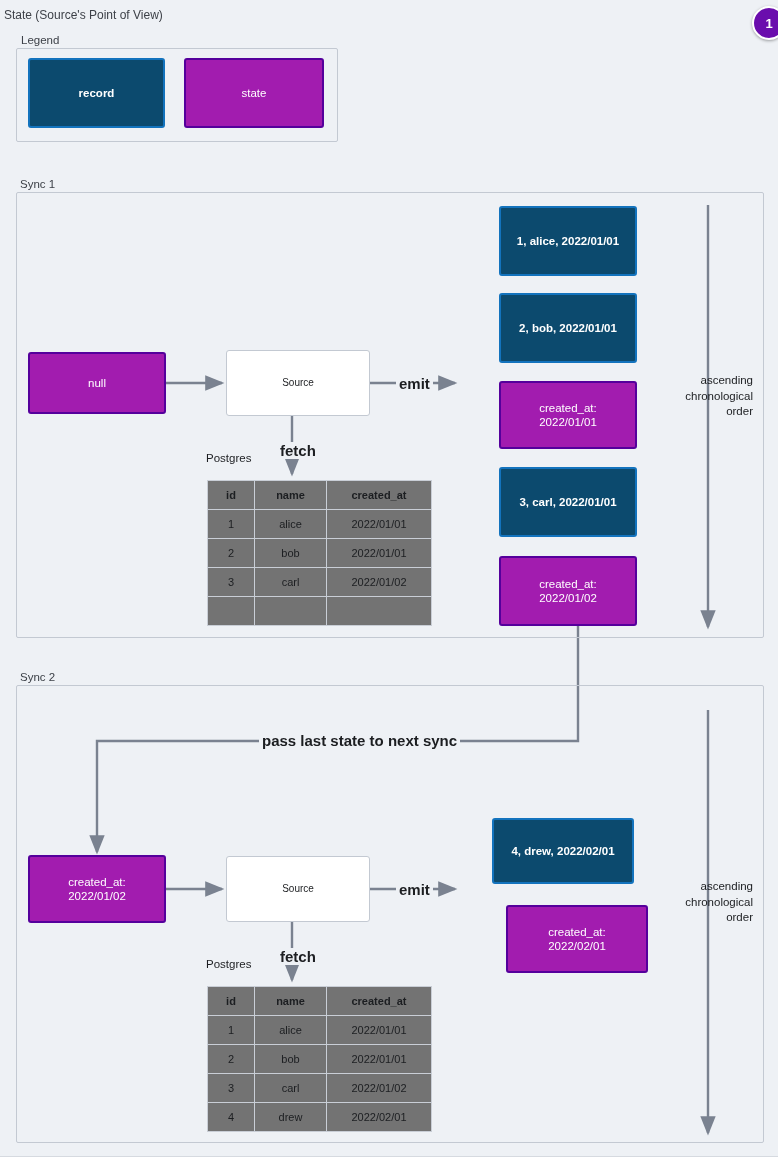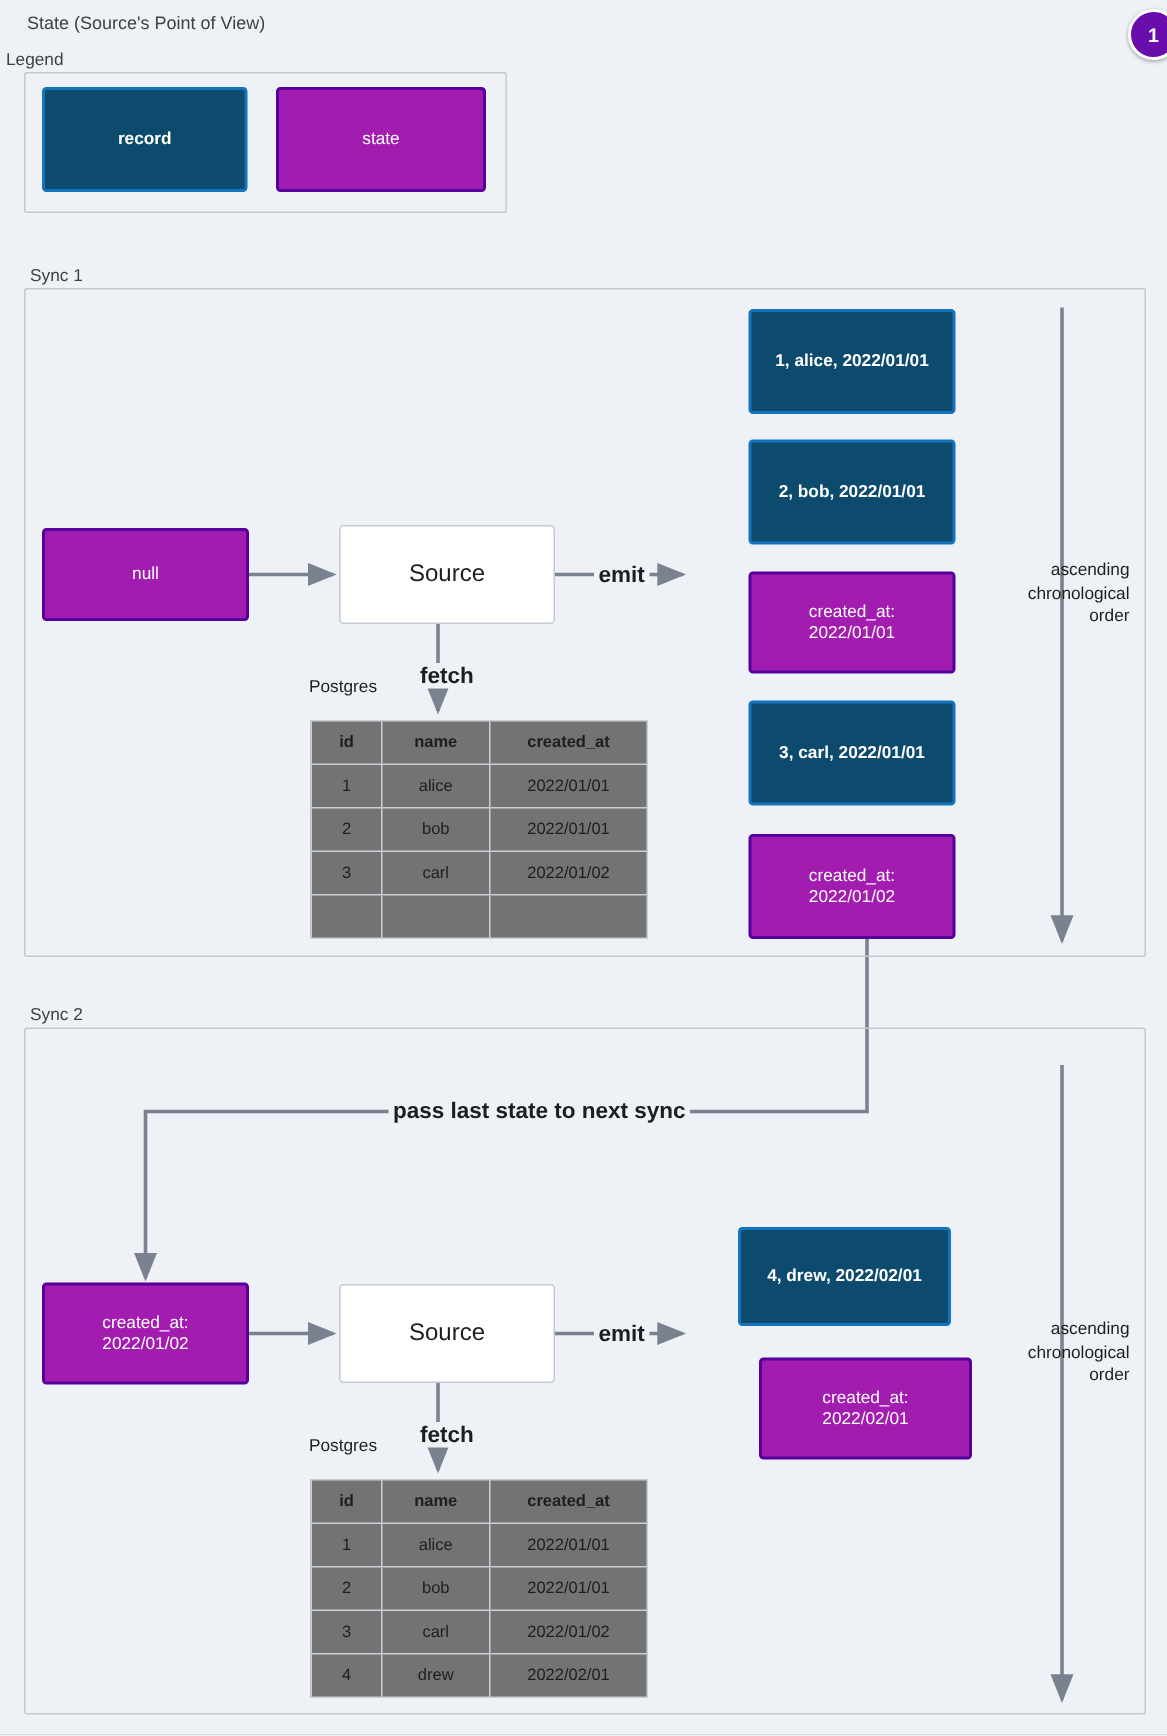--- a/index.html
+++ b/index.html
@@ -51,21 +51,21 @@
   .state {
     background: #a21caf;
     border: 2px solid #55009c;
     color: #ffffff;
     font-weight: 400;
   }
   .plain {
     background: #ffffff;
     border: 1px solid #c3c9d2;
     color: #1c1e21;
-    font-size: 16px;
+    font-size: 10px;
   }
 
   
   .db-table {
     position: absolute;
     border-collapse: collapse;
     background: #737373;
     font-size: 11px;
   }
   .db-table th, .db-table td {
@@ -165,24 +165,24 @@
       <path d="M370,889 L455,889"></path>
 
       <path d="M292,920 L292,980"></path>
 
       <path d="M708,710 L708,1133"></path>
 
       <path d="M578,626 L578,741 L97,741 L97,852"></path>
     </g>
   </svg>
 
-  <div class="outer-label" style="left:18px; top:8px; font-size:12px;">State (Source's Point of View)</div>
+  <div class="outer-label" style="left:4px; top:8px; font-size:12px;">State (Source's Point of View)</div>
   <div class="badge" style="left:752px; top:6px;">1</div>
 
-  <div class="outer-label" style="left:4px; top:34px;text-align:right;">Legend</div>
+  <div class="outer-label" style="left:21px; top:34px;text-align:right;">Legend</div>
   <div class="group-frame" style="left:16px; top:48px; width:320px; height:92px;"></div>
   <div class="node record" style="left:28px; top:58px; width:137px; height:70px;">record</div>
   <div class="node state" style="left:184px; top:58px; width:140px; height:70px;">state</div>
 
   <div class="outer-label" style="left:20px; top:178px;">Sync 1</div>
   <div class="group-frame" style="left:16px; top:192px; width:746px; height:444px;"></div>
 
   <div class="node state" style="left:28px; top:352px; width:138px; height:62px;">null</div>
   <div class="node plain" style="left:226px; top:350px; width:144px; height:66px;">Source</div>
 

